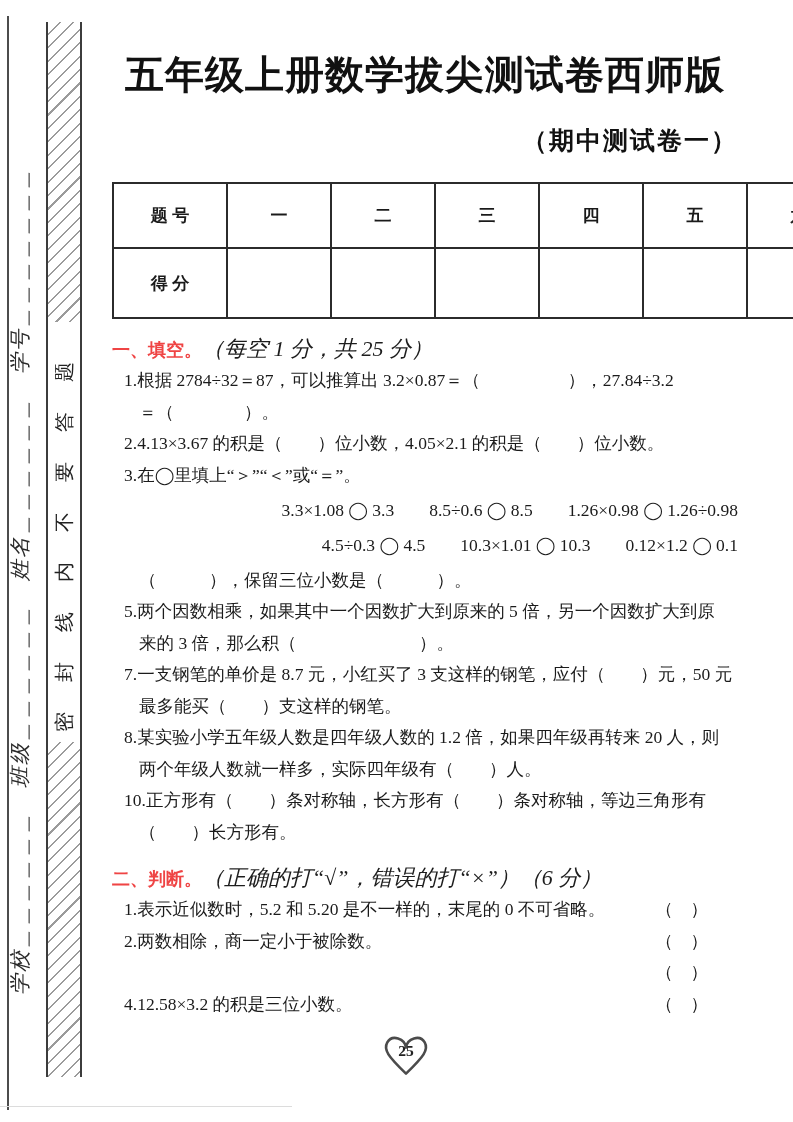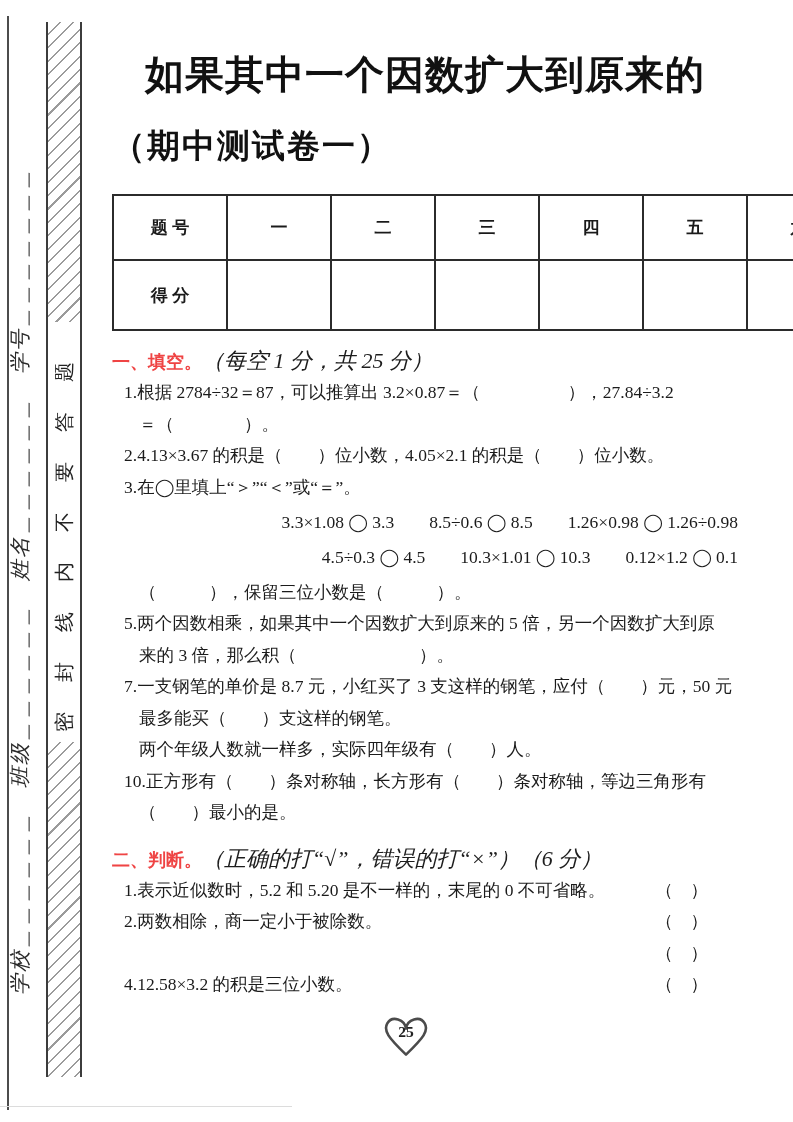--- a/index.html
+++ b/index.html
@@ -49,23 +49,23 @@
     color: #222;
   }
   
   .content { position: absolute; left: 112px; top: 40px; width: 626px; }
   h1.title {
     margin: 8px 0 0; text-align: center;
     font-family: "Liberation Sans", "DejaVu Sans", sans-serif;
     font-weight: 900; font-size: 39px; letter-spacing: 1px; color: #111;
   }
   h2.subtitle {
-    margin: 22px 0 0; text-align: left;
+    margin: 22px 0 0; text-align: right;
     font-family: "Liberation Sans", "DejaVu Sans", sans-serif;
-    font-weight: 900; font-size: 33px; letter-spacing: 2px; color: #111;
+    font-weight: 900; font-size: 25px; letter-spacing: 2px; color: #111;
   }
   table.score-table {
     margin: 25px auto 0; border-collapse: collapse;
     width: 592px; table-layout: fixed;
   }
   table.score-table td {
     border: 2px solid #2b2b2b; text-align: center;
     font-family: "Liberation Sans", "DejaVu Sans", sans-serif;
     font-weight: 700; font-size: 17px; color: #1a1a1a;
     padding: 16px;
@@ -110,21 +110,21 @@
 <div class="seal-strip">
   <div class="hatch top"></div>
   <div class="seal-text-wrap">
     <span class="seal-text">密封线内不要答题</span>
   </div>
   <div class="hatch bottom"></div>
 </div>
 
 <div class="content">
 
-  <h1 class="title">如果其中一个因数扩大到原来的</h1>
+  <h1 class="title">五年级上册数学拔尖测试卷西师版</h1>
   <h2 class="subtitle">（期中测试卷一）</h2>
 
   <table class="score-table">
     <tbody>
         <tr class="hdr">
       <td class="c-label">题 号</td>
       <td class="c-mid">一</td>
       <td class="c-mid">二</td>
       <td class="c-mid">三</td>
       <td class="c-mid">四</td>
@@ -153,23 +153,24 @@
       <div class="q-line ind2"><span>＝（　　　　）。</span></div>
       <div class="q-line ind1"><span>2.4.13×3.67 的积是（　　）位小数，4.05×2.1 的积是（　　）位小数。</span></div>
       <div class="q-line ind1"><span>3.在◯里填上“＞”“＜”或“＝”。</span></div>
       <div class="q-line ind3 sp"><span>3.3×1.08 ◯ 3.3　　8.5÷0.6 ◯ 8.5　　1.26×0.98 ◯ 1.26÷0.98</span></div>
       <div class="q-line ind3 sp"><span>4.5÷0.3 ◯ 4.5　　10.3×1.01 ◯ 10.3　　0.12×1.2 ◯ 0.1</span></div>
       <div class="q-line ind2"><span>（　　　），保留三位小数是（　　　）。</span></div>
       <div class="q-line ind1"><span>5.两个因数相乘，如果其中一个因数扩大到原来的 5 倍，另一个因数扩大到原</span></div>
       <div class="q-line ind2"><span>来的 3 倍，那么积（　　　　　　　）。</span></div>
       <div class="q-line ind1"><span>7.一支钢笔的单价是 8.7 元，小红买了 3 支这样的钢笔，应付（　　）元，50 元</span></div>
       <div class="q-line ind2"><span>最多能买（　　）支这样的钢笔。</span></div>
+      <div class="q-line ind1"><span>8.某实验小学五年级人数是四年级人数的 1.2 倍，如果四年级再转来 20 人，则</span></div>
       <div class="q-line ind2"><span>两个年级人数就一样多，实际四年级有（　　）人。</span></div>
       <div class="q-line ind1"><span>10.正方形有（　　）条对称轴，长方形有（　　）条对称轴，等边三角形有</span></div>
-      <div class="q-line ind2"><span>（　　）最小的是。</span></div>
+      <div class="q-line ind2"><span>（　　）长方形有。</span></div>
     </div>
 
   <div class="sec-head">
     <span class="sec-title">二、判断。</span><span class="sec-note">（正确的打“√”，错误的打“×”）（6 分）</span>
   </div>
   <div>
       <div class="q-line ind1"><span>1.表示近似数时，5.2 和 5.20 是不一样的，末尾的 0 不可省略。</span><span class="tail">（　）</span></div>
       <div class="q-line ind1"><span>2.两数相除，商一定小于被除数。</span><span class="tail">（　）</span></div>
       <div class="q-line ind1"><span class="tail">（　）</span></div>
       <div class="q-line ind1"><span>4.12.58×3.2 的积是三位小数。</span><span class="tail">（　）</span></div>

